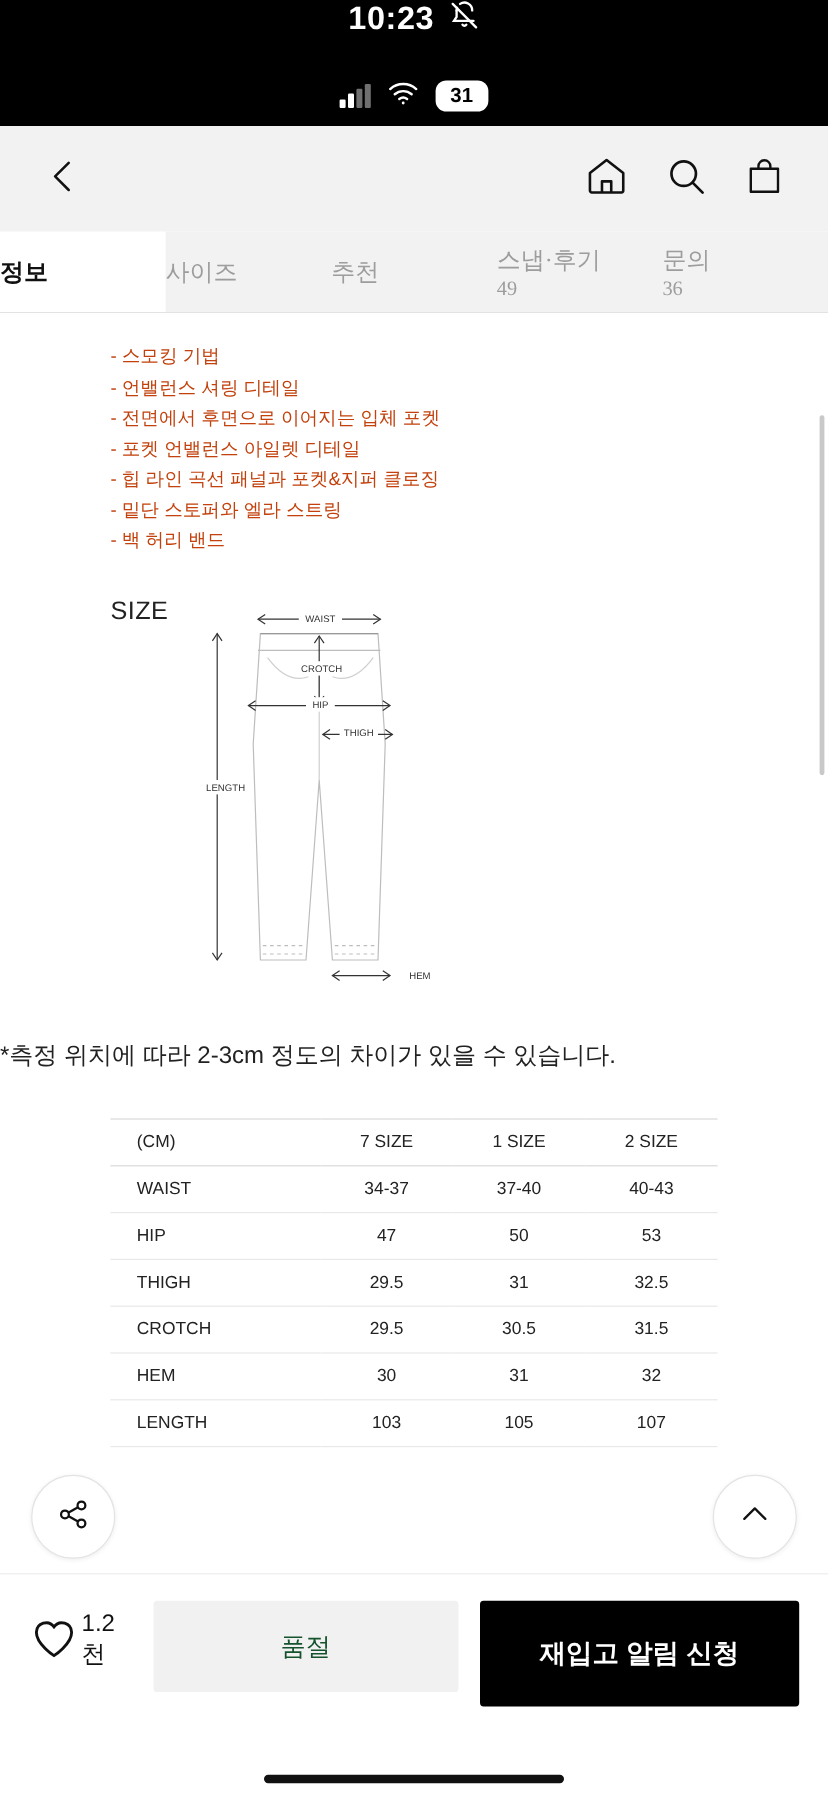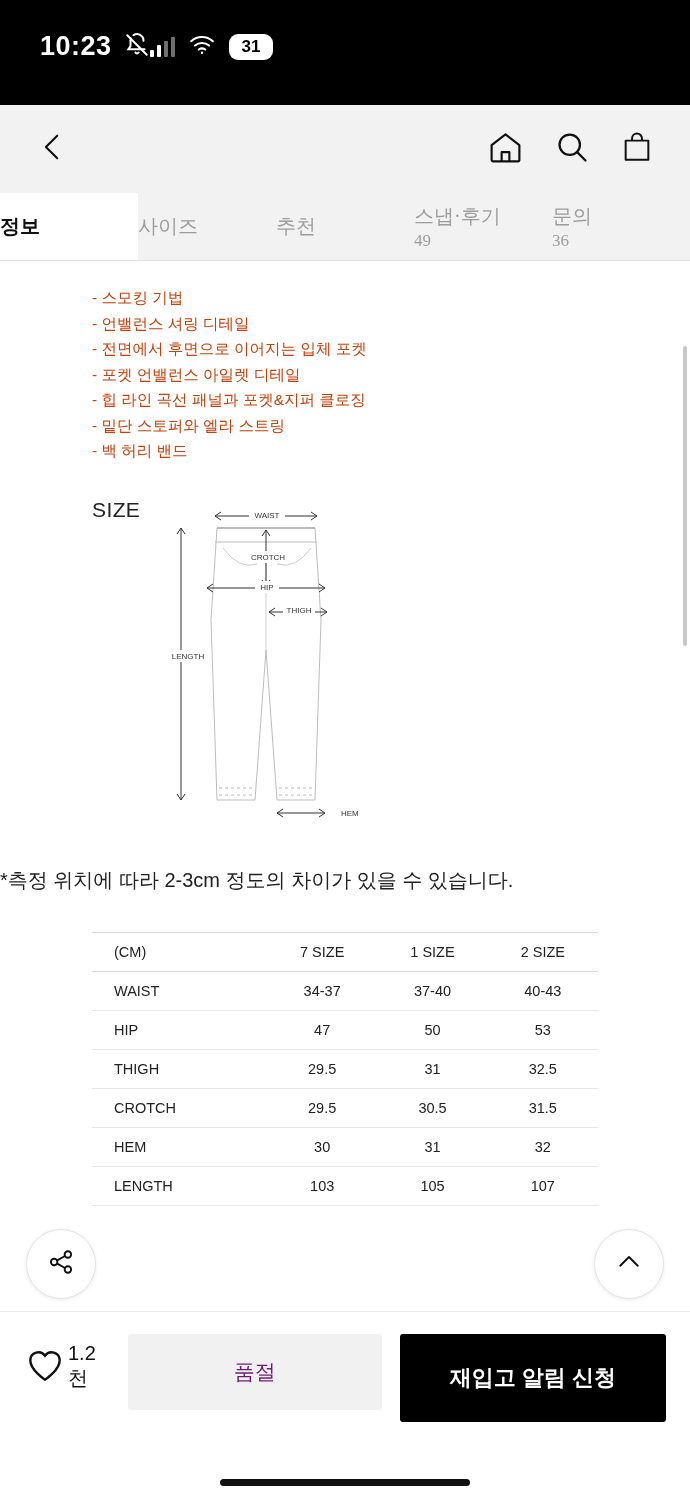--- a/index.html
+++ b/index.html
@@ -7,22 +7,23 @@
     width: 690px; height: 1500px;
     font-family: "Liberation Sans", sans-serif;
     background: #ffffff;
     overflow: hidden;
   }
   body { position: relative; }
 
   
   .statusbar {
     height: 105px; background: #000; color: #fff;
-    display: flex; align-items: center; 
+    display: flex; align-items: center; justify-content: space-between;
     padding: 0 40px 12px 40px;
+    flex-direction: column;
   }
   .status-left { display: flex; align-items: center; gap: 12px; }
   .status-time { font-size: 27px; font-weight: 600; letter-spacing: .5px; }
   .status-right { display: flex; align-items: center; gap: 14px; }
   .battery {
     background: #fff; color: #000; border-radius: 9px;
     font-size: 17px; font-weight: 700; padding: 3px 9px 3px 9px;
     min-width: 44px; text-align: center;
   }
   .signal-bars { display: flex; align-items: flex-end; gap: 2.5px; height: 20px; }
@@ -114,21 +115,21 @@
     position: absolute; left: 0; right: 0; bottom: 0; height: 189px;
     background: #fff; border-top: 1px solid #ededed;
     display: flex; align-items: flex-start; padding: 22px 24px 0 24px; gap: 18px;
   }
   .like-box {
     width: 86px; display: flex; flex-direction: row; align-items: center;
     gap: 2px; padding-top: 8px;
   }
   .like-count { font-size: 20px; color: #111; }
   .btn-soldout {
-    flex: 1; height: 76px; background: #f1f1f1; color: #701a75;
+    flex: 1; height: 76px; background: #f1f1f1; color: #14532d;
     border: none; font-size: 21px; border-radius: 3px;
     display: flex; align-items: center; justify-content: center;
     font-family: "Liberation Sans", sans-serif;
   }
   .btn-restock {
     flex: 1.05; height: 88px; background: #000; color: #fff;
     border: none; font-size: 22px; font-weight: 700; border-radius: 3px;
     display: flex; align-items: center; justify-content: center;
     font-family: "Liberation Sans", sans-serif;
   }

